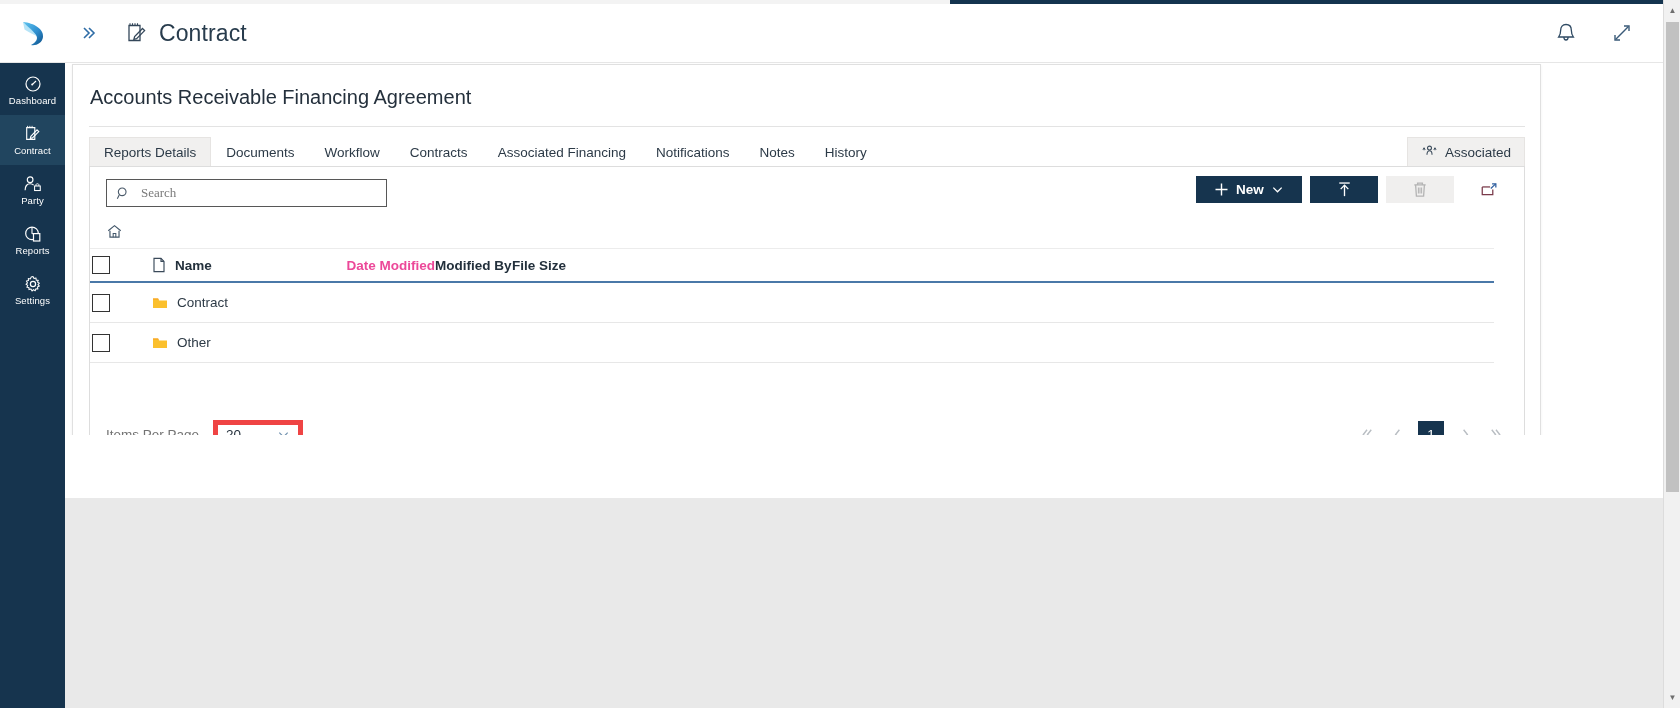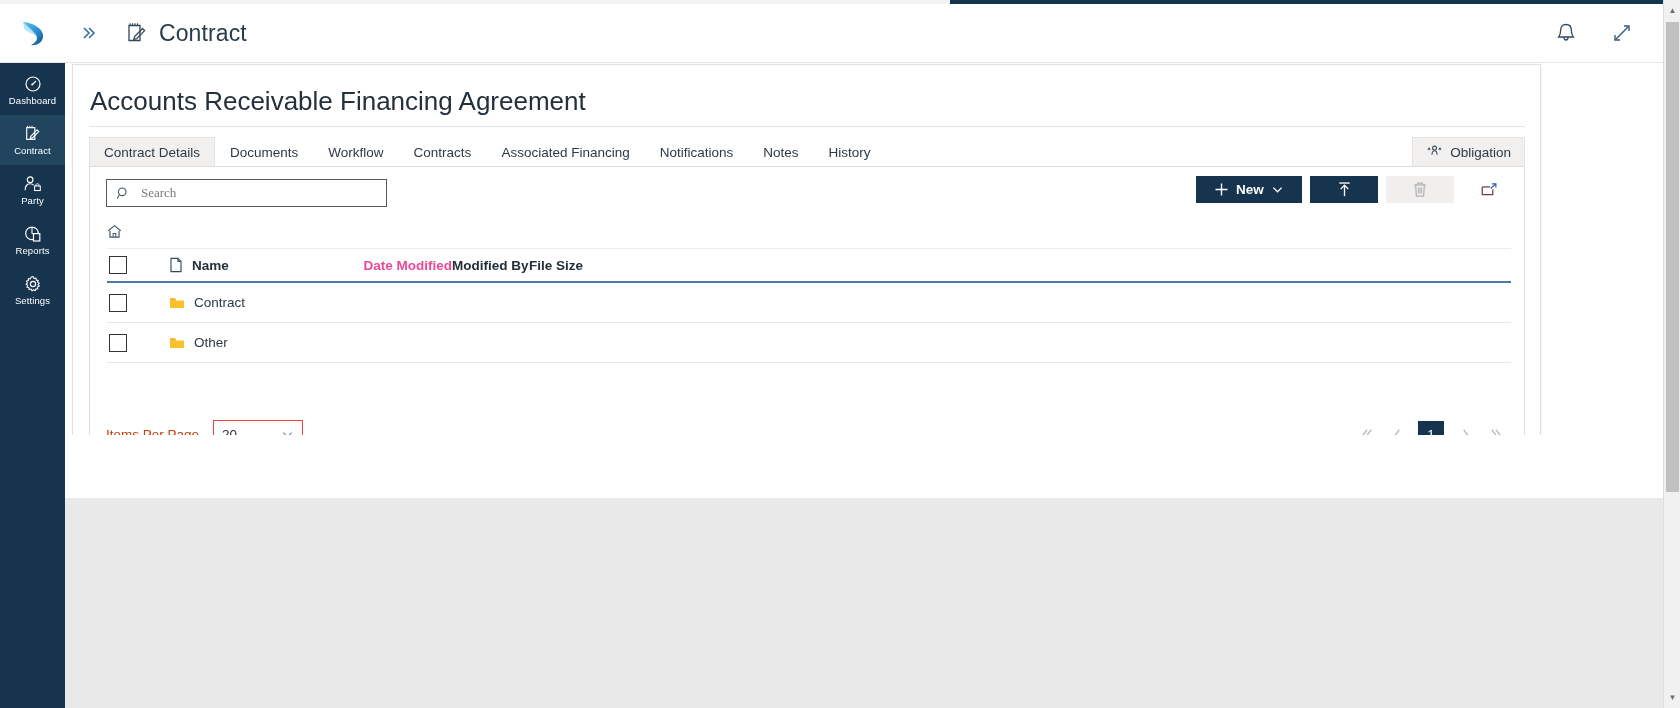--- a/index.html
+++ b/index.html
@@ -79,21 +79,21 @@
   }
   .card {
     position: absolute; left: 7px; top: 1px;
     width: 1469px; height: 432px;
     background: #ffffff;
     border: 1px solid #e0e0e0;
     box-shadow: 0 1px 3px rgba(0,0,0,.06);
   }
   .page-title {
     position: absolute; left: 17px; top: 21px;
-    font-size: 26px; color: #24303c; font-weight: 400;
+    font-size: 20px; color: #24303c; font-weight: 400;
   }
   .title-rule {
     position: absolute; left: 16px; top: 61px; width: 1436px; height: 1px;
     background: #e3e3e3;
   }
 
   
   .tabs {
     position: absolute; left: 16px; top: 72px;
     width: 1436px; height: 29px;
@@ -187,21 +187,21 @@
   }
 
   
   .crumbs {
     position: absolute; left: 16px; top: 52px;
     height: 28px; display: flex; align-items: center;
   }
 
   
   .table {
-    position: absolute; left: 17px; top: 81px;
+    position: absolute; left: 0; top: 81px;
     width: 1404px;
   }
   .trow {
     display: flex; align-items: center;
     height: 40px;
     border-bottom: 1px solid #e7e7e7;
   }
   .thead {
     border-bottom: 2px solid #4a78a8;
     border-top: 1px solid #ececec;
@@ -220,25 +220,25 @@
   .cell-date { width: 103px; font-size: 13.5px; color: #ec4899; font-weight: bold; text-align: right;}
   .cell-mod  { width: 77px; font-size: 13.5px; color: #23303c; font-weight: bold;}
   .cell-size { width: 100px; font-size: 13.5px; color: #23303c; font-weight: bold;}
 
   
   .pager {
     position: absolute; left: 16px; top: 242px;
     width: 1404px; height: 50px;
     display: flex; align-items: center;
   }
-  .ipp-label { font-size: 13.5px; color: #c2410c; }
+  .ipp-label { font-size: 13.5px; color: #737373; }
   .ipp-select {
     margin-left: 14px;
     width: 90px; height: 28px;
-    border: 1px solid #ef4444; background: #fff;
+    border: 5px solid #ef4444; background: #fff;
     display: flex; align-items: center; padding: 0 8px;
     font-size: 13.5px; color: #24303c;
     cursor: pointer;
   }
   .ipp-select .val { flex: 1; }
   .pg-right { margin-left: auto; display: flex; align-items: center; gap: 0px; }
   .pg-btn {
     width: 30px; height: 28px;
     display: flex; align-items: center; justify-content: center;
     color: #b8bcc0; font-size: 16px; cursor: pointer; background: transparent; border: none;
@@ -395,21 +395,21 @@
 
   <div class="content">
 
     <div class="card">
 
       <div class="page-title">Accounts Receivable Financing Agreement</div>
       <div class="title-rule"></div>
 
       <div class="tabs">
         <div class="tab hovered">
-          <span>Contract Details</span>
+          <span>Reports Details</span>
         </div>
         <div class="tab active">
           <span>Documents</span>
         </div>
         <div class="tab">
           <span>Workflow</span>
         </div>
         <div class="tab">
           <span>Contracts</span>
         </div>
@@ -428,21 +428,21 @@
 
         <div class="tab-spacer"></div>
 
         <div class="tab-perm">
           <svg width="17" height="15" viewBox="0 0 18 16">
             <circle cx="9" cy="3.3" r="2.1" fill="none" stroke="#3a4a5a" stroke-width="1.15"></circle>
             <path d="M6.3 10.3 C6.3 7.4 7.4 6.2 9 6.2 C10.6 6.2 11.7 7.4 11.7 10.3" fill="none" stroke="#3a4a5a" stroke-width="1.15"></path>
             <path d="M3.2 3 L2 5 M3.2 3 L4.4 5 M3.2 3 L3.2 5.6" stroke="#3a4a5a" stroke-width="1"></path>
             <path d="M14.8 3 L13.6 5 M14.8 3 L16 5 M14.8 3 L14.8 5.6" stroke="#3a4a5a" stroke-width="1"></path>
           </svg>
-          <span>Obligation</span>
+          <span>Associated</span>
         </div>
       </div>
 
       <div class="panel">
 
         <div class="toolbar">
 
           <div class="search-box">
             <svg width="15" height="15" viewBox="0 0 16 16">
               <circle cx="6.6" cy="6.2" r="4.1" fill="none" stroke="#4a5a6a" stroke-width="1.2"></circle>

